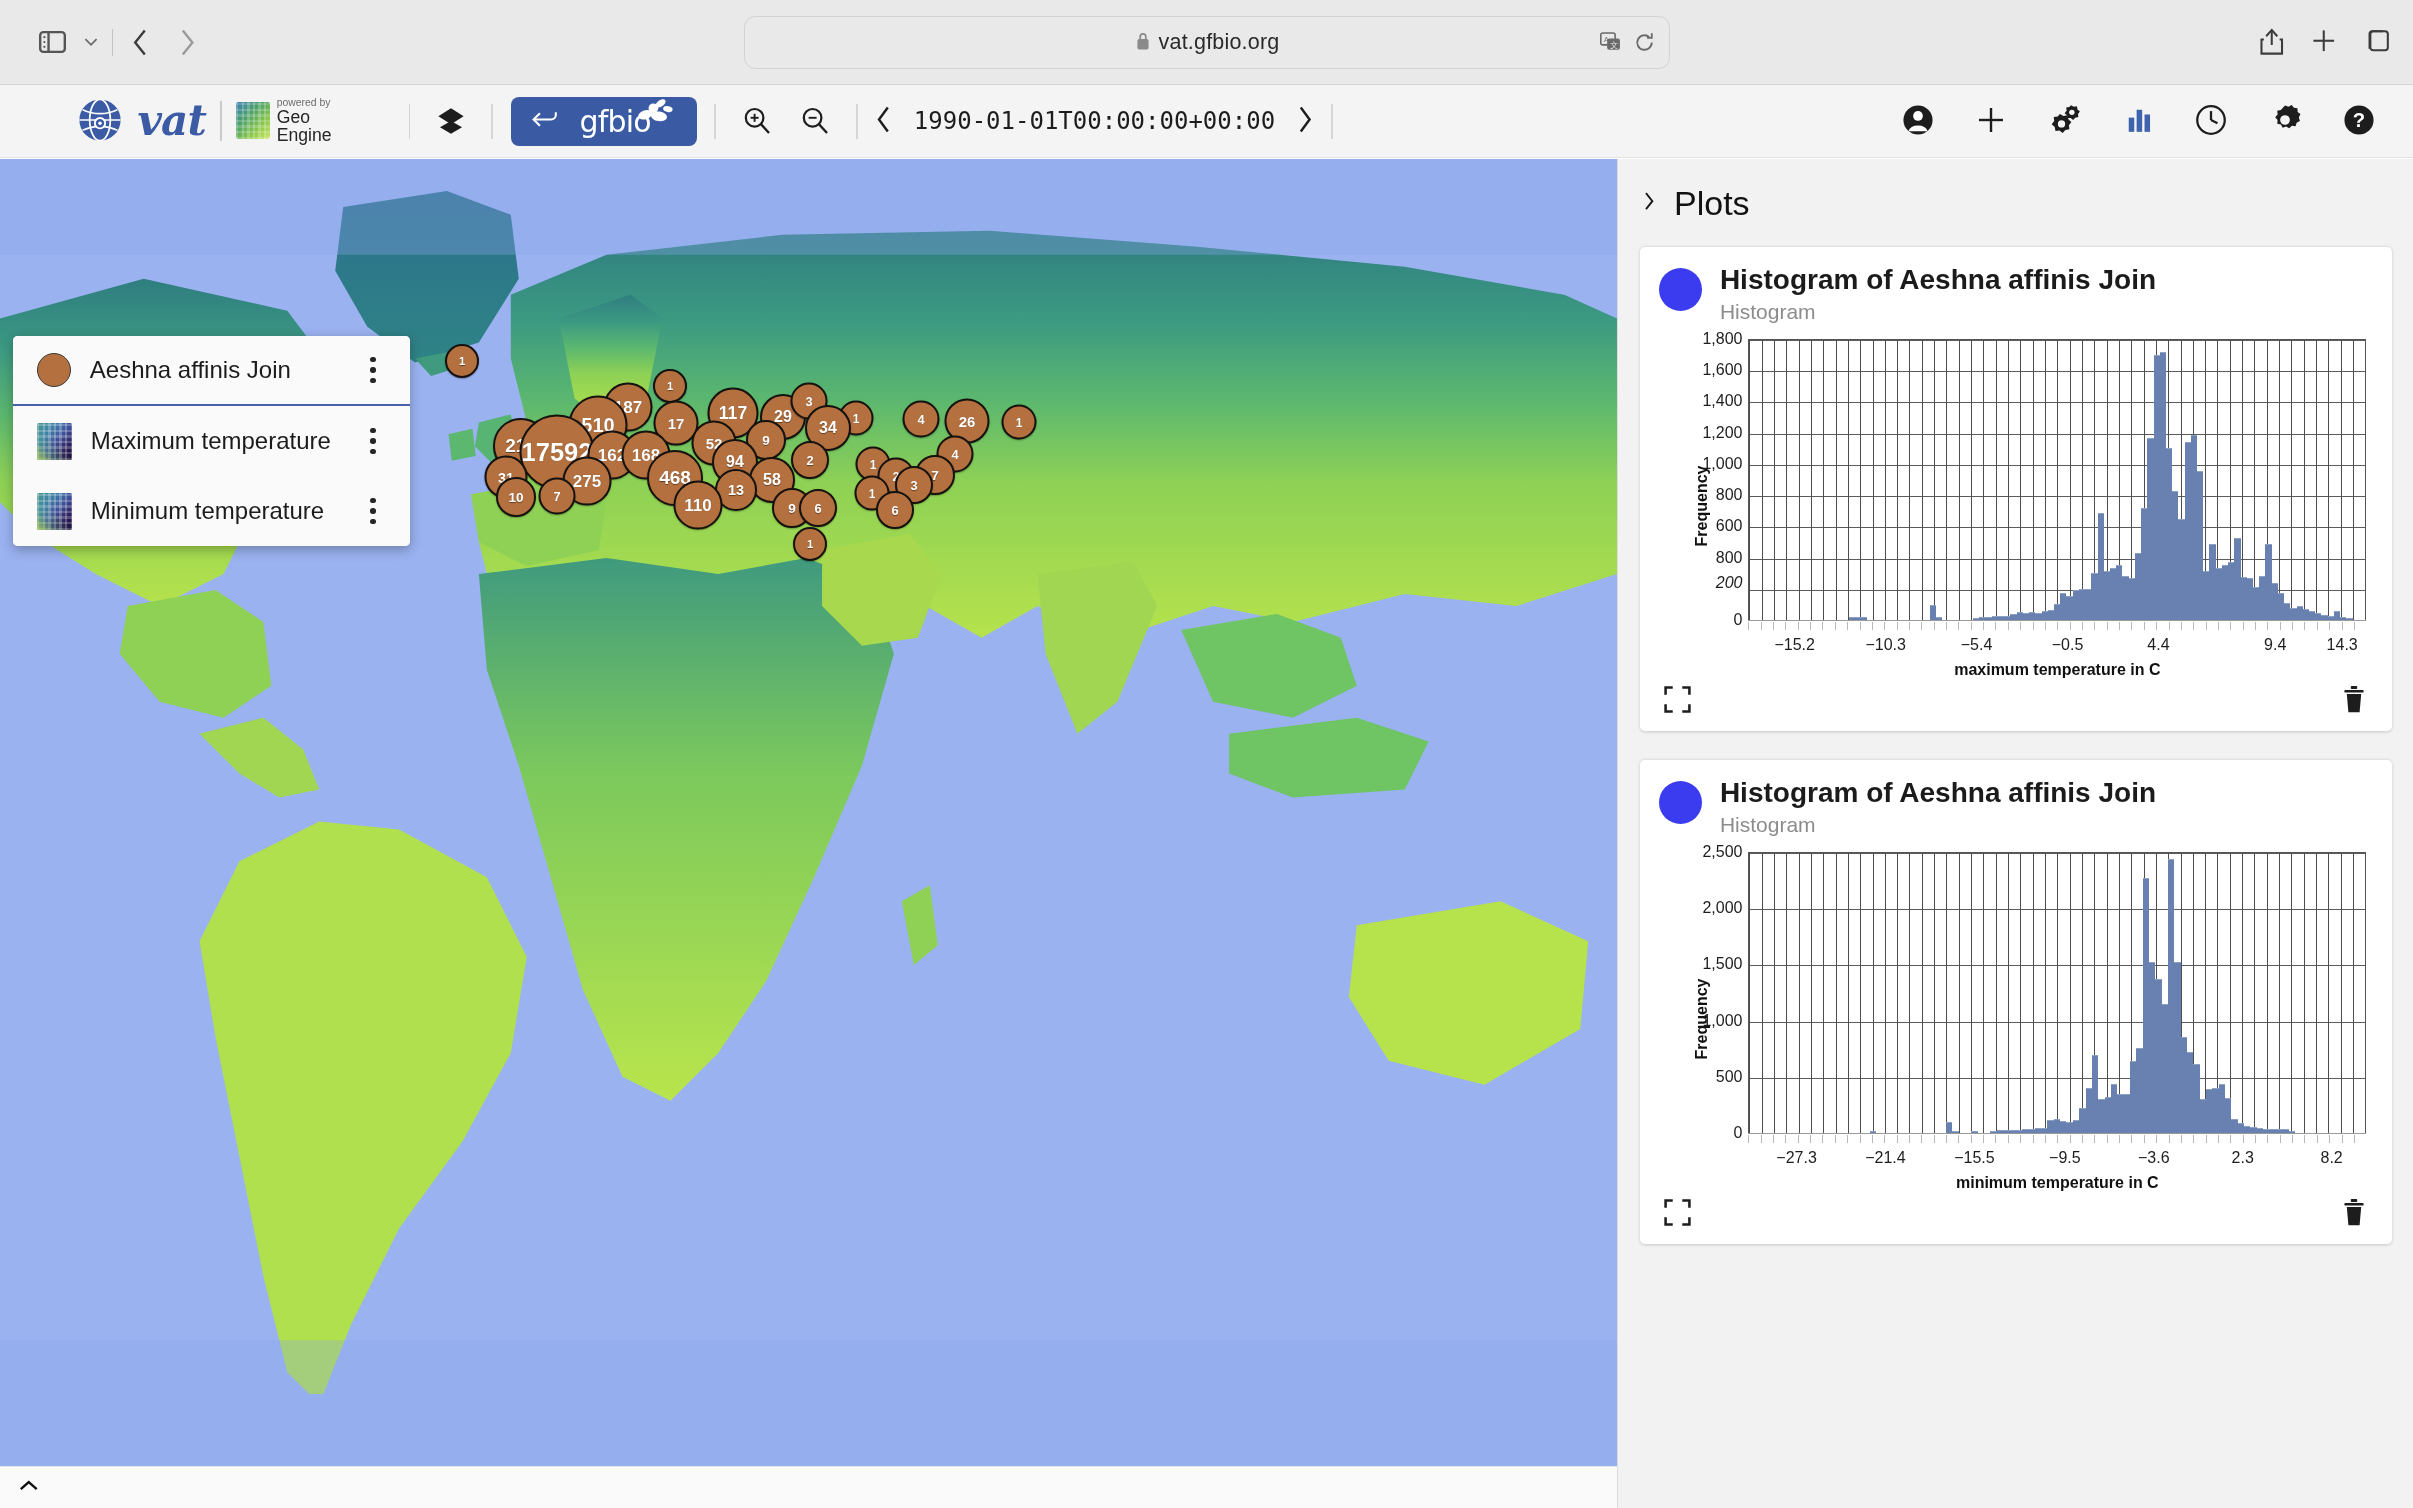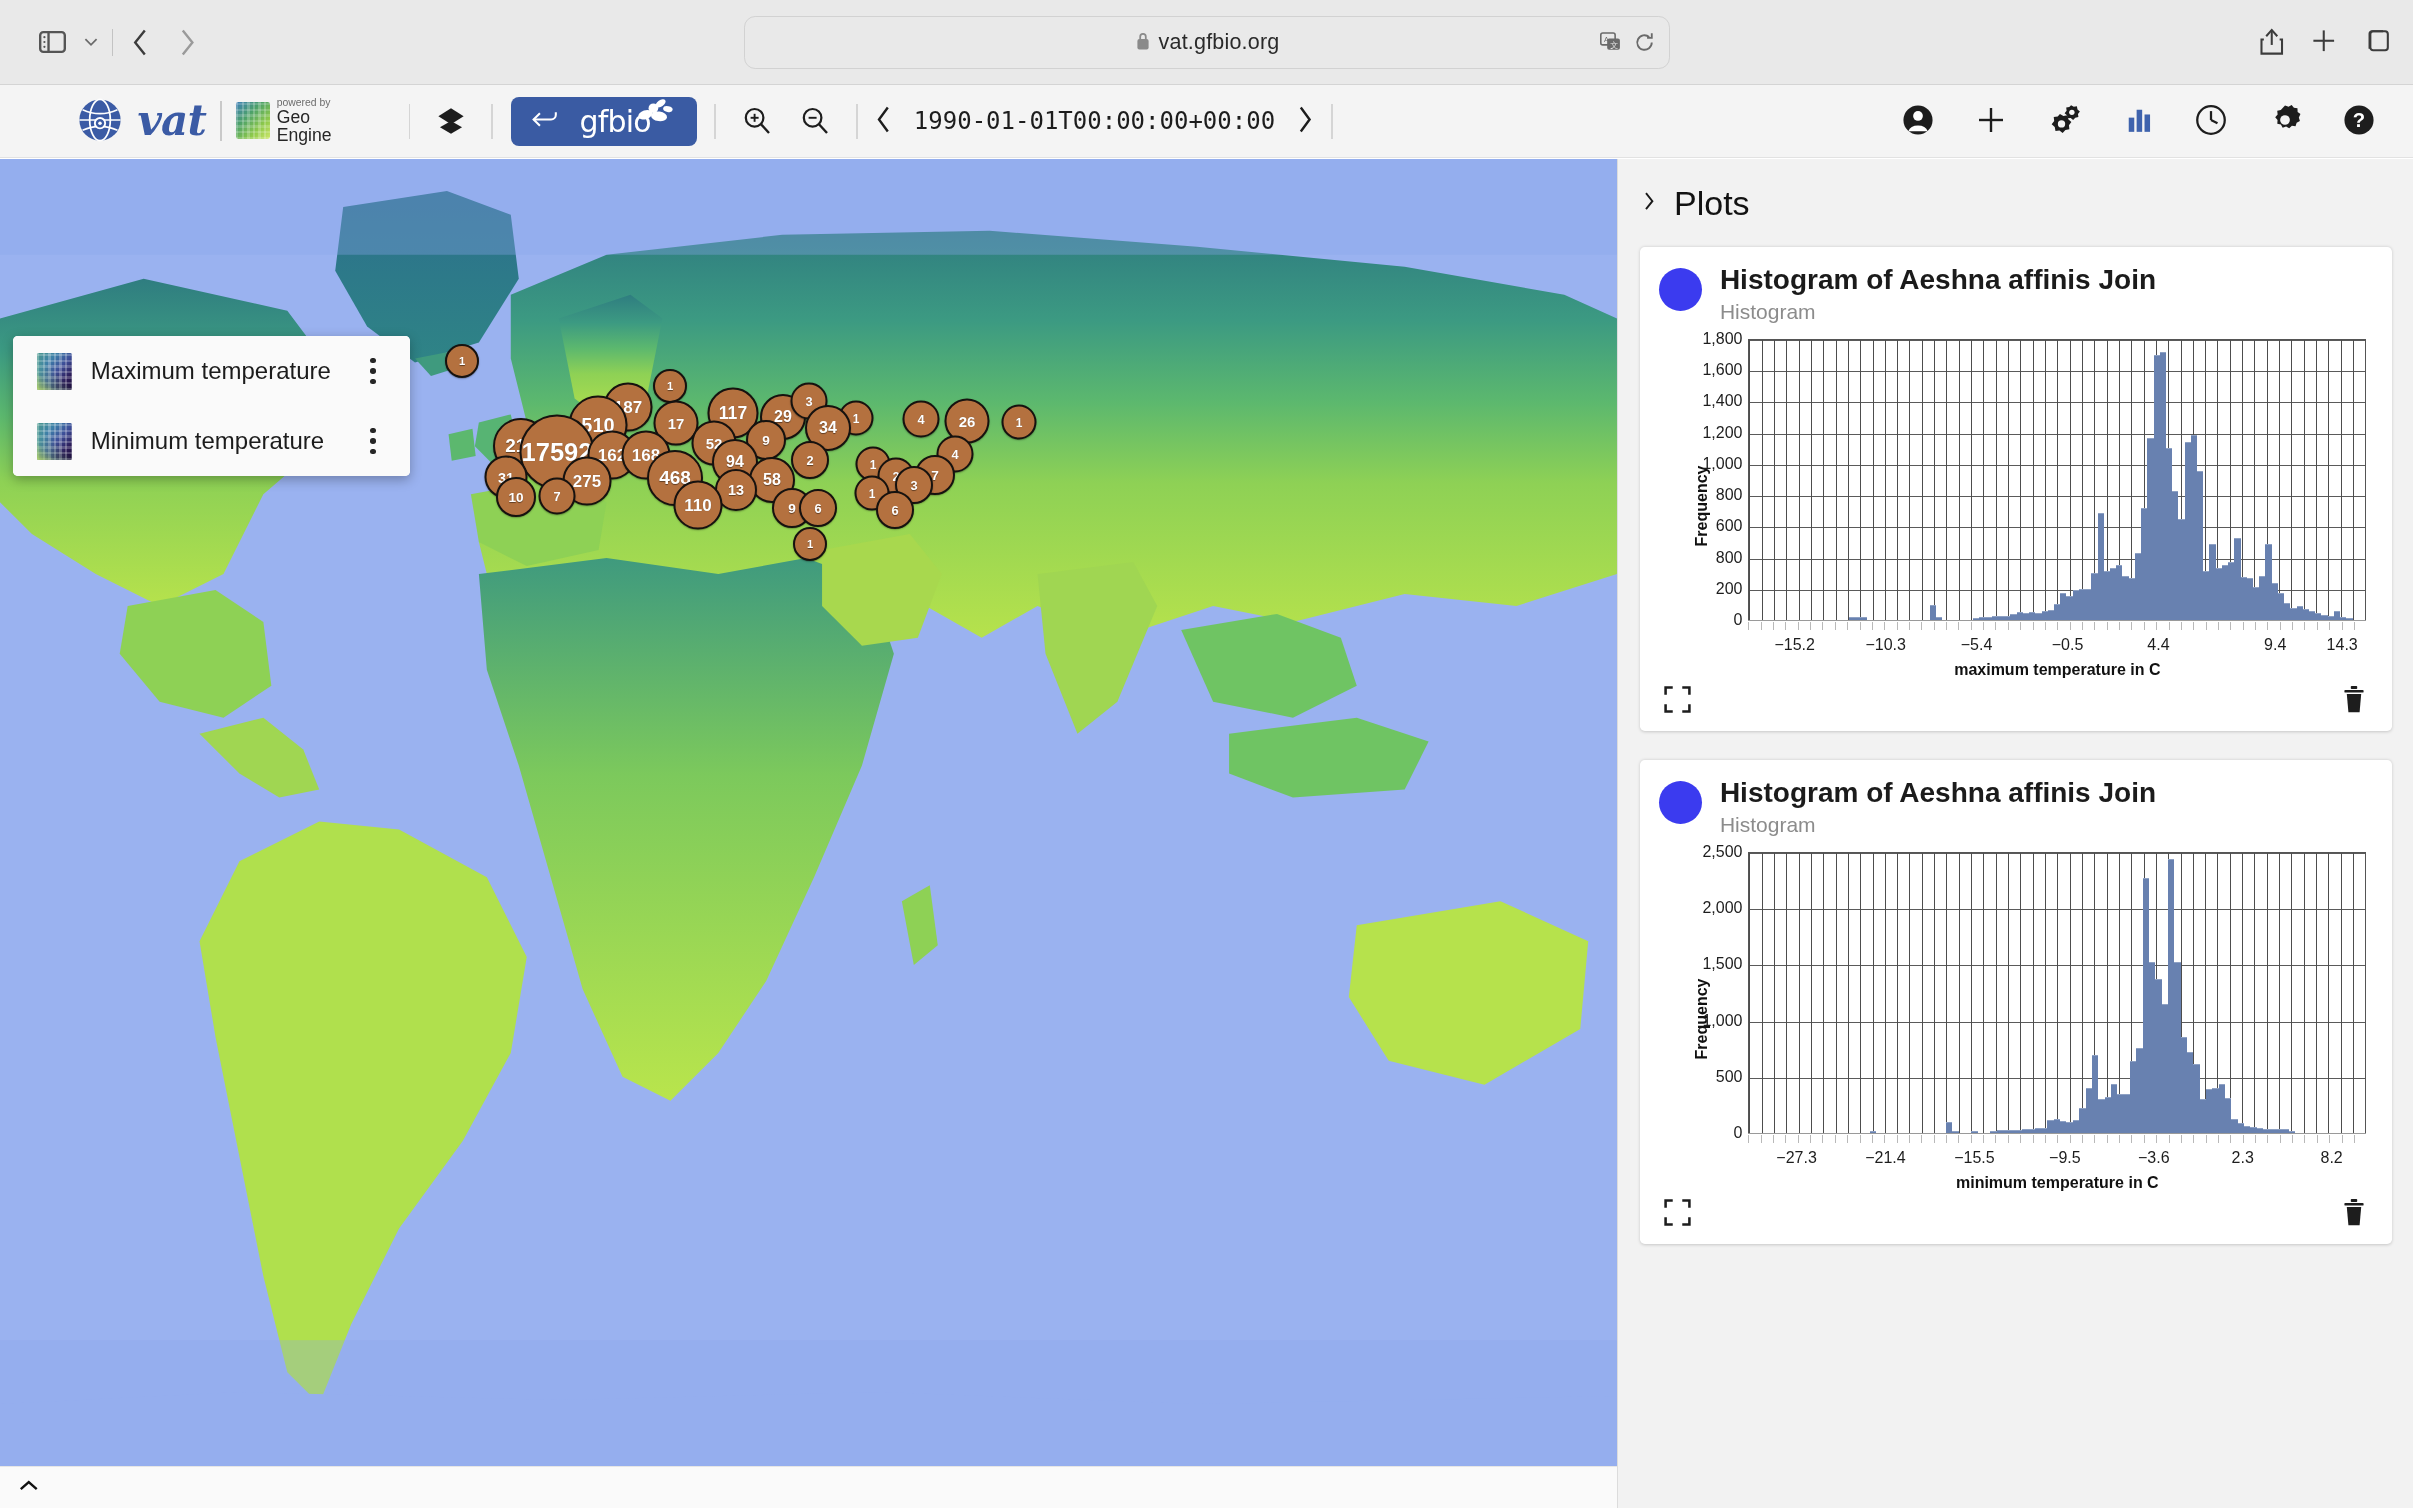--- a/index.html
+++ b/index.html
@@ -522,20 +522,29 @@
       <div class="cluster" style="left: 736px; top: 331px; width: 42px; height: 42px; font-size: 14.4px;">13</div>
       <div class="cluster" style="left: 698px; top: 346px; width: 49px; height: 49px; font-size: 17px;">110</div>
       <div class="cluster" style="left: 872px; top: 334px; width: 35px; height: 35px; font-size: 12px;">1</div>
       <div class="cluster" style="left: 792px; top: 349px; width: 40px; height: 40px; font-size: 13.6px;">9</div>
       <div class="cluster" style="left: 818px; top: 349px; width: 38px; height: 38px; font-size: 12.8px;">6</div>
       <div class="cluster" style="left: 895px; top: 351px; width: 38px; height: 38px; font-size: 12.8px;">6</div>
       <div class="cluster" style="left: 810px; top: 385px; width: 34px; height: 34px; font-size: 11.2px;">1</div>
     </div>
 
   <div id="layer-list">
+    <div class="layer-row">
+      <span class="layer-sym-dot" style="background:#b4713f"></span>
+      <span class="layer-name">Aeshna affinis Join</span>
+      <span class="layer-menu">
+          <i class="dot3"></i>
+          <i class="dot3"></i>
+          <i class="dot3"></i>
+        </span>
+    </div>
     <div class="layer-row" style="border-bottom:none">
       <span class="layer-sym-ras"></span>
       <span class="layer-name">Maximum temperature</span>
       <span class="layer-menu">
           <i class="dot3"></i>
           <i class="dot3"></i>
           <i class="dot3"></i>
         </span>
     </div>
     <div class="layer-row">
@@ -574,21 +583,21 @@
       <span class="card-avatar"></span>
       <span>
         <span class="card-title" style="display:block">Histogram of Aeshna affinis Join</span>
         <span class="card-sub" style="display:block">Histogram</span>
       </span>
     </div>
     <div class="chart-wrap">
       <span class="ylabel">Frequency</span>
       <div class="ytick-col">
           <span class="ytick" style="top: 281px;">0</span>
-          <span class="ytick" style="top: 250px;">200</span>
+          <span class="ytick" style="top: 244px; font-style: italic;">200</span>
           <span class="ytick" style="top: 219px;">800</span>
           <span class="ytick" style="top: 187px;">600</span>
           <span class="ytick" style="top: 156px;">800</span>
           <span class="ytick" style="top: 125px;">1,000</span>
           <span class="ytick" style="top: 94px;">1,200</span>
           <span class="ytick" style="top: 62px;">1,400</span>
           <span class="ytick" style="top: 31px;">1,600</span>
           <span class="ytick" style="top: 0px;">1,800</span>
         </div>
       <div class="plot-box">

